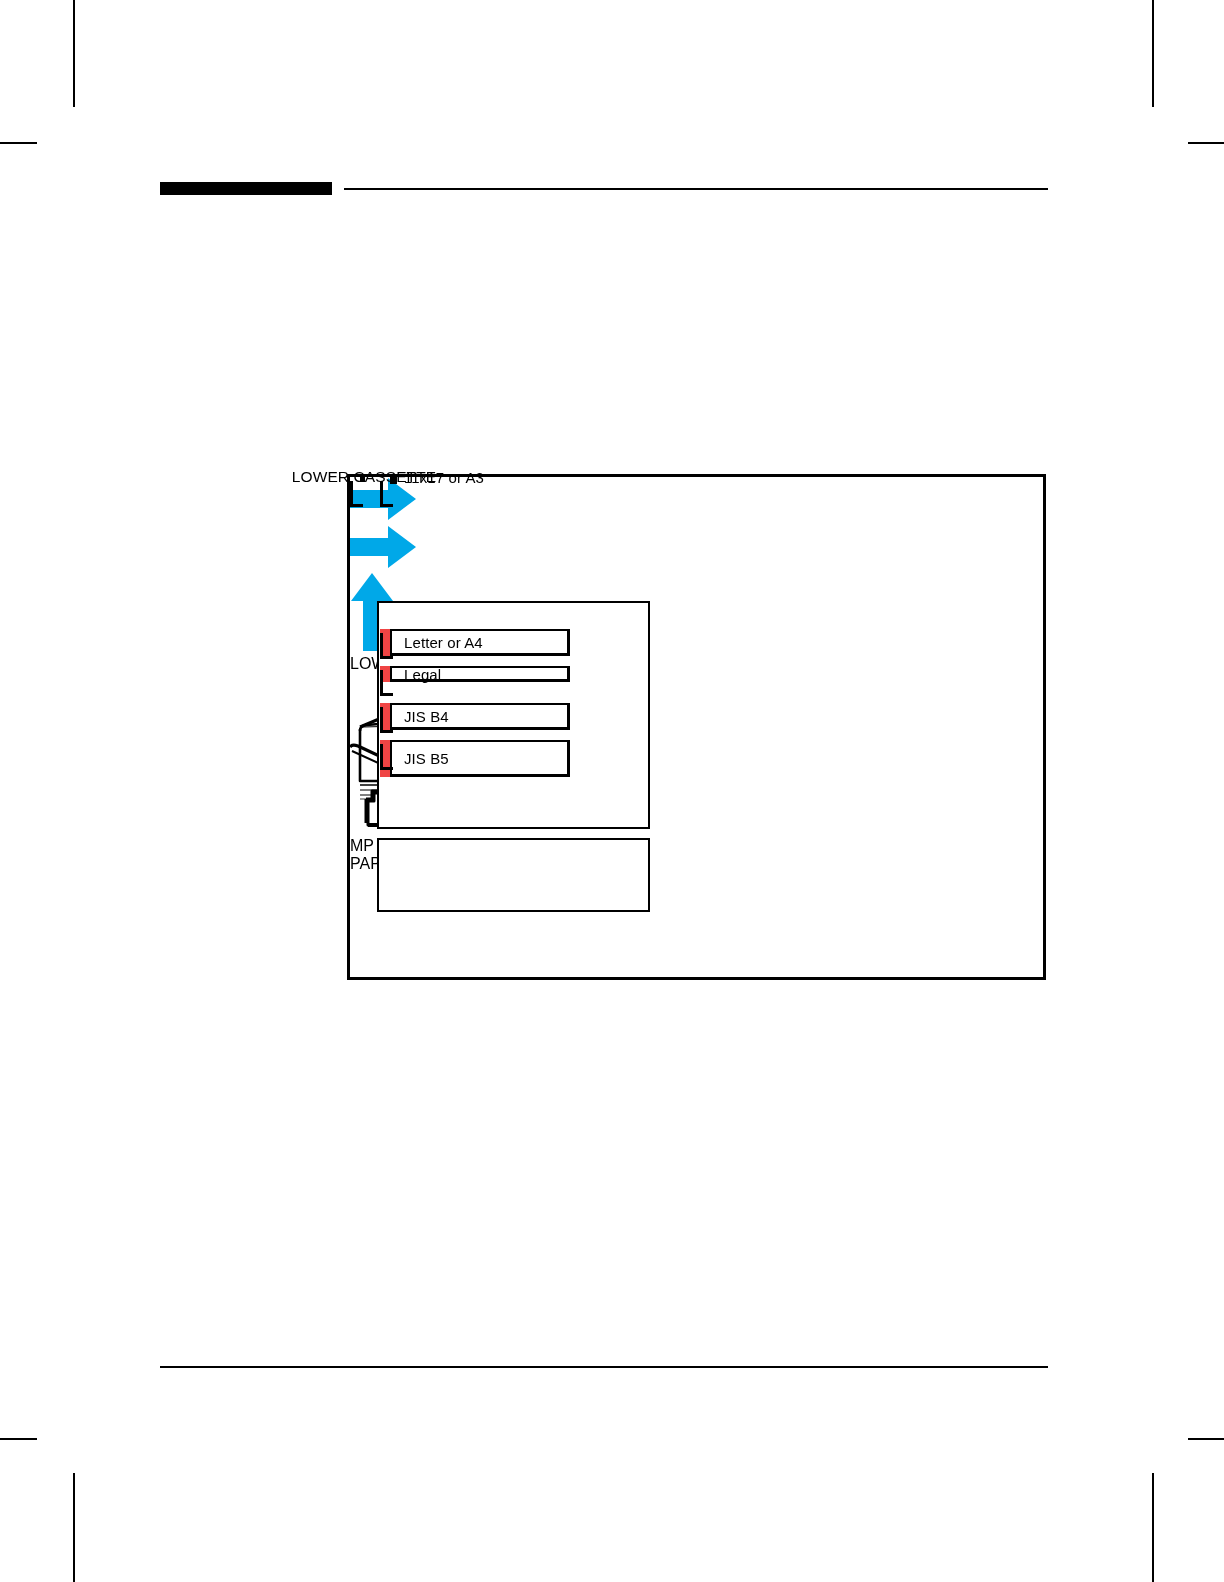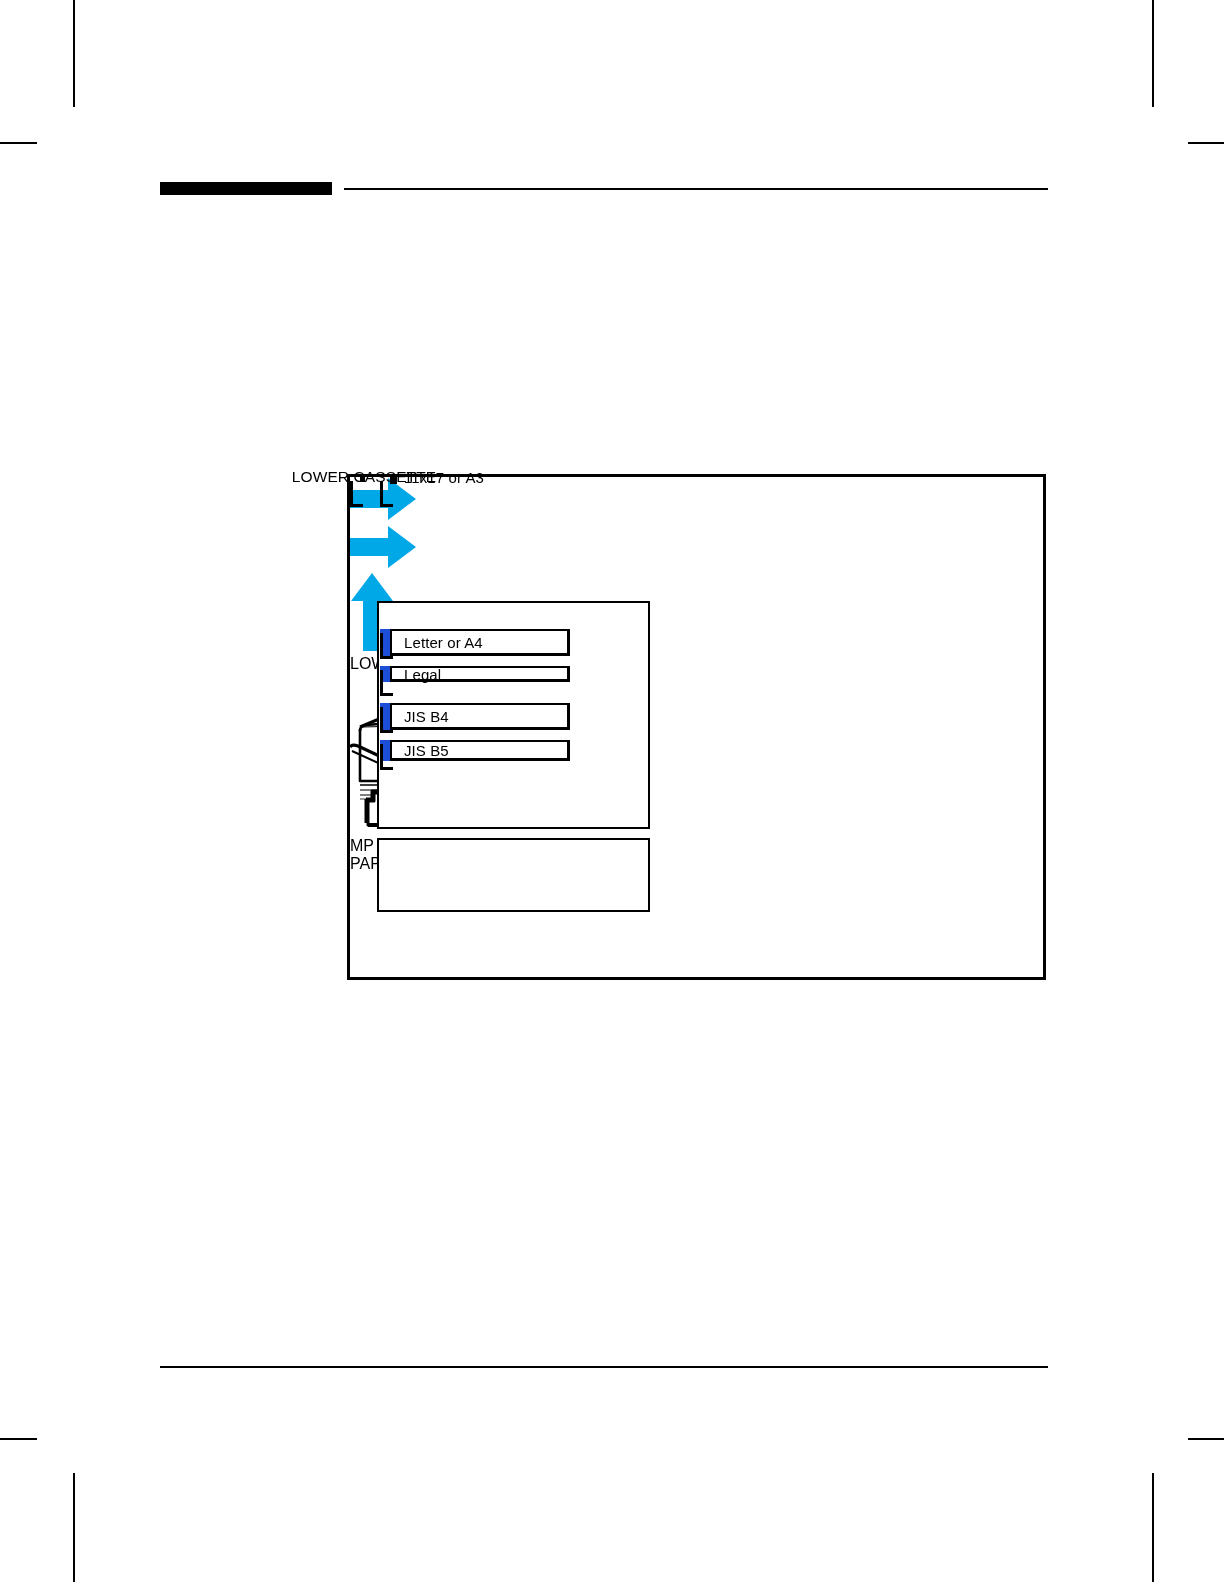--- a/index.html
+++ b/index.html
@@ -49,21 +49,21 @@
     box-sizing:border-box;
     background:#fff;
   }
   .group-sizes  { left:27px;  top:124px; width:273px; height:228px; }
   .group-lower  { left:27px;  top:361px; width:273px; height:74px;  }
 
   
   .cassette {
     position:absolute;
     box-sizing:border-box;
-    background:#1d4ed8;
+    background:#ef4444;
   }
   .cassette .body {
     position:absolute;
     left:10px; top:0;
     right:0; bottom:0;
     border:2px solid #000;
     border-right-width:3px;
     border-bottom-width:3px;
     box-sizing:border-box;
     background:#fff;
@@ -94,21 +94,21 @@
   .cassette .label.center {
     justify-content:center;
     left:14px;
     font-size:15.5px;
   }
 
   
   .row-letter { left:30px;  top:152px; width:190px; height:27px; }
   .row-legal  { left:30px;  top:189px; width:190px; height:16px; }
   .row-b4     { left:30px;  top:226px; width:190px; height:27px; }
-  .row-b5     { left:30px;  top:263px; width:190px; height:21px; }
+  .row-b5     { left:30px;  top:263px; width:190px; height:37px; }
   .row-a3     { left:30px;  top":0;    }
   .row-a3     { left:30px;  top:300px; width:216px; height:28px; }
   .row-lowercass { left:30px; top:384px; width:230px; height:32px; }
 
   /* ---------- blue arrows ---------- */
   .arrow-right {
     position:absolute;
     width:66px; height:44px;
   }
   .arrow-up {

